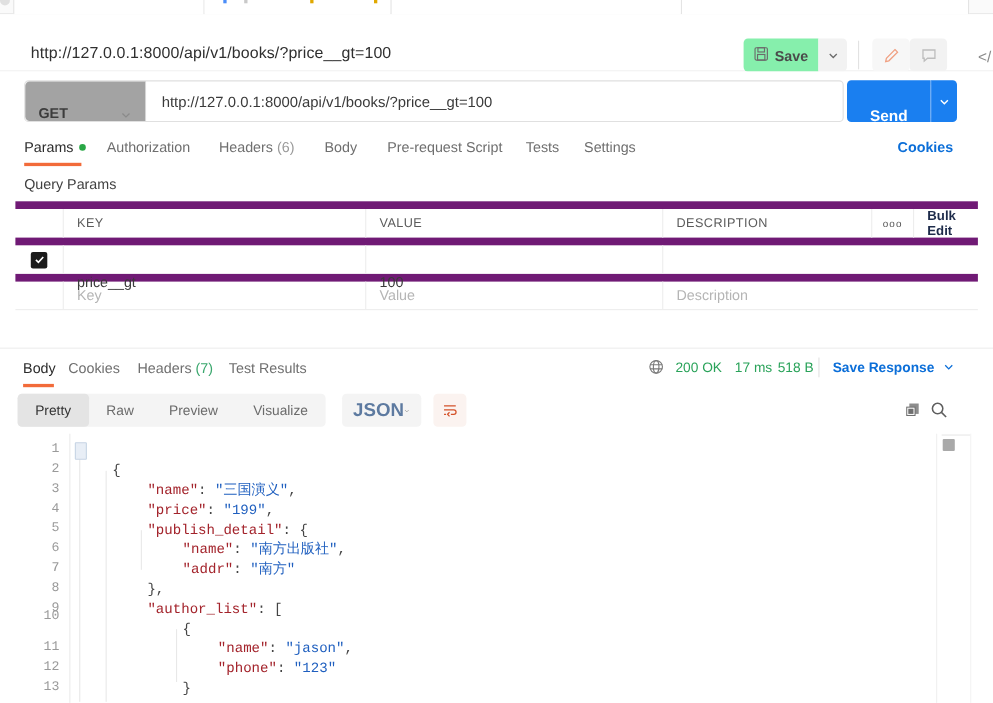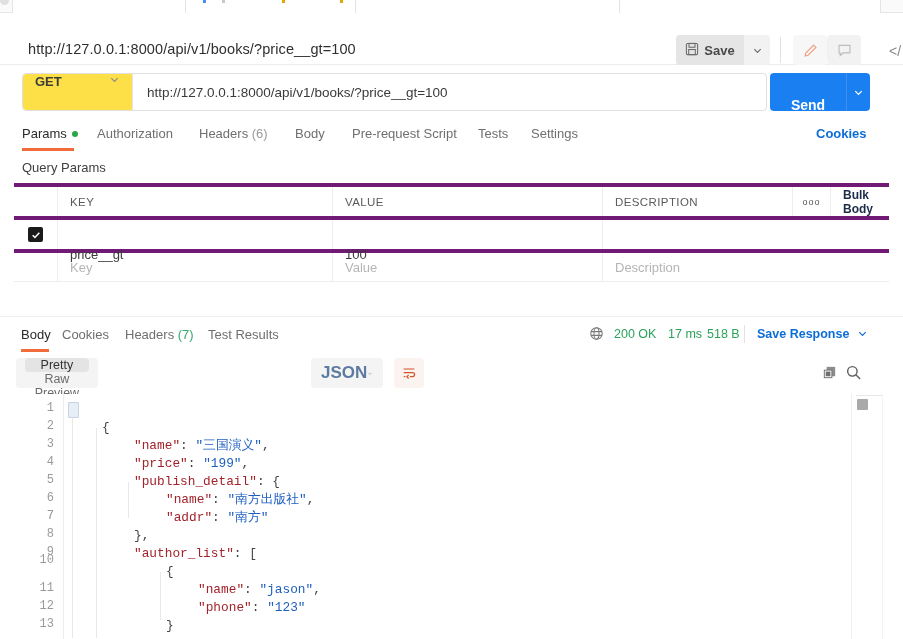--- a/index.html
+++ b/index.html
@@ -39,21 +39,21 @@
   .titlebar {
     position:absolute; left:0; top:13px; width:903px; height:52px;
     background:#fff; border-bottom:1px solid #ededed;
   }
   .req-title {
     position:absolute; left:28px; top:28px;
     font-size:14.5px; color:#2f2f2f; letter-spacing:.1px;
   }
   .save-btn {
     position:absolute; left:676px; top:22px; width:68px; height:30px;
-    background:#e5e5e5; border-radius:4px 0 0 4px;
+    background:#86efac; border-radius:4px 0 0 4px;
     display:flex; align-items:center; justify-content:center; gap:5px;
     cursor:pointer;
   }
   .save-btn .lbl { font-size:13px; color:#4a4a4a; font-weight:600; }
   .save-caret {
     position:absolute; left:744px; top:22px; width:26px; height:30px;
     background:#f2f2f2; border-radius:0 4px 4px 0;
     display:flex; align-items:center; justify-content:center; cursor:pointer;
   }
   .vsep { position:absolute; left:780px; top:24px; width:1px; height:26px; background:#e2e2e2; }
@@ -67,22 +67,22 @@
     position:absolute; left:889px; top:30px; font-size:14px; color:#8a8a8a; cursor:pointer;
   }
 
   
   .urlrow { position:absolute; left:0; top:65px; width:903px; height:54px; background:#fff; }
   .method-url {
     position:absolute; left:22px; top:8px; width:745px; height:38px;
     border:1px solid #e0e0e0; border-radius:4px; background:#fff; display:flex;
   }
   .method {
-    width:110px; height:36px; background:#fde047; border-right:1px solid #e5e5e5;
-    border-radius:4px 0 0 4px; display:flex; align-items:flex-start;
+    width:110px; height:36px; background:#a3a3a3; border-right:1px solid #e5e5e5;
+    border-radius:4px 0 0 4px; display:flex; align-items:flex-end;
     padding:0 12px; justify-content:space-between; cursor:pointer;
   }
   .method .mtxt { font-size:13px; font-weight:700; color:#3c3c3c; }
   .url-input {
     flex:1; border:none; outline:none; background:transparent;
     padding:0 14px; font-size:13.5px; color:#3a3a3a;
     font-family:"Liberation Sans", sans-serif;
   }
   .send-btn {
     position:absolute; left:770px; top:8px; width:76px; height:38px;
@@ -111,21 +111,21 @@
   .reqtabs .uline {
     position:absolute; left:22px; top:29px; width:52px; height:2.5px; background:#f26b3a;
   }
   .cookies-link {
     position:absolute; left:816px; top:7px; font-size:13px; color:#0b6ed8; cursor:pointer; font-weight:600;
   }
 
   
   .qp-label { position:absolute; left:22px; top:160px; font-size:13px; color:#404040; }
   .ptable { position:absolute; left:14px; top:183px; width:875px; }
-  .ptable .row { display:flex; height:33px; border-top:4px solid #701a75; }
+  .ptable .row { display:flex; height:33px; border-top:7px solid #701a75; }
   .ptable .row.head { background:#fff; }
   .ptable .c0 { width:44px; display:flex; align-items:center; justify-content:center; border-right:1px solid #ededed; }
   .ptable .c1 { width:275px; display:flex; align-items:center; padding-left:12px; border-right:1px solid #ededed; }
   .ptable .c2 { width:270px; display:flex; align-items:center; padding-left:12px; border-right:1px solid #ededed; }
   .ptable .c3 { flex:1; display:flex; align-items:center; padding-left:12px; }
   .ptable .head .c0,.ptable .head .c1,.ptable .head .c2,.ptable .head .c3 { font-size:11.5px; color:#5b5b5b; letter-spacing:.4px; }
   .ptable .head .c3 { border-right:1px solid #ededed; width:190px; flex:none; }
   .ptable .head .c4 { width:38px; display:flex; align-items:center; justify-content:center; border-right:1px solid #ededed; }
   .ptable .head .c5 { flex:1; display:flex; align-items:center; padding-left:12px; font-size:12px; color:#1d2b4a; font-weight:700; cursor:pointer; }
   .ptable .row.last { border-bottom:1px solid #ededed; }
@@ -148,21 +148,21 @@
   .meta { position:absolute; top:5px; font-size:12.5px; color:#2aa35a; white-space:nowrap; }
   .globe { position:absolute; left:589px; top:4px; cursor:pointer; }
   .metasep { position:absolute; left:744px; top:3px; width:1px; height:18px; background:#e2e2e2; }
   .save-resp { position:absolute; left:757px; top:5px; font-size:12.5px; color:#0b6ed8; font-weight:600; cursor:pointer; }
   .save-resp-caret { position:absolute; left:857px; top:5px; cursor:pointer; }
 
   
   .bodybar { position:absolute; left:0; top:358px; width:903px; height:36px; }
   .segwrap {
     position:absolute; left:16px; top:0; height:30px; background:#f4f4f4; border-radius:4px;
-    display:flex; align-items:center;flex-direction:column;
+    display:flex; align-items:center;
   }
   .seg { height:30px; display:flex; align-items:center; padding:0 16px; font-size:12.5px; color:#6b6b6b; cursor:pointer; border-radius:4px; }
   .seg.active { background:#e4e4e4; color:#333; }
   .jsonsel {
     position:absolute; left:311px; top:0; height:30px; width:72px;
     background:#f4f4f4; border-radius:4px; display:flex; align-items:center;
     justify-content:space-between; padding:0 10px; cursor:pointer;
   }
   .jsonsel .lbl { font-size:17px; color:#5d7aa0; font-weight:700; }
   .wrapbtn {
@@ -304,21 +304,21 @@
 
   <div class="ptable">
     <div class="row head">
       <div class="c0"></div>
       <div class="c1">KEY</div>
       <div class="c2">VALUE</div>
       <div class="c3">DESCRIPTION</div>
       <div class="c4">
         <span class="ooo">ooo</span>
       </div>
-      <div class="c5">Bulk Body</div>
+      <div class="c5">Bulk Edit</div>
     </div>
 
     <div class="row">
       <div class="c0">
         <div class="chk">
           <svg width="10" height="10" viewBox="0 0 12 12" fill="none" stroke="#ffffff" stroke-width="1.8">
             <path d="M2 6.3 L4.7 9 L10 3.2"></path>
           </svg>
         </div>
       </div>

